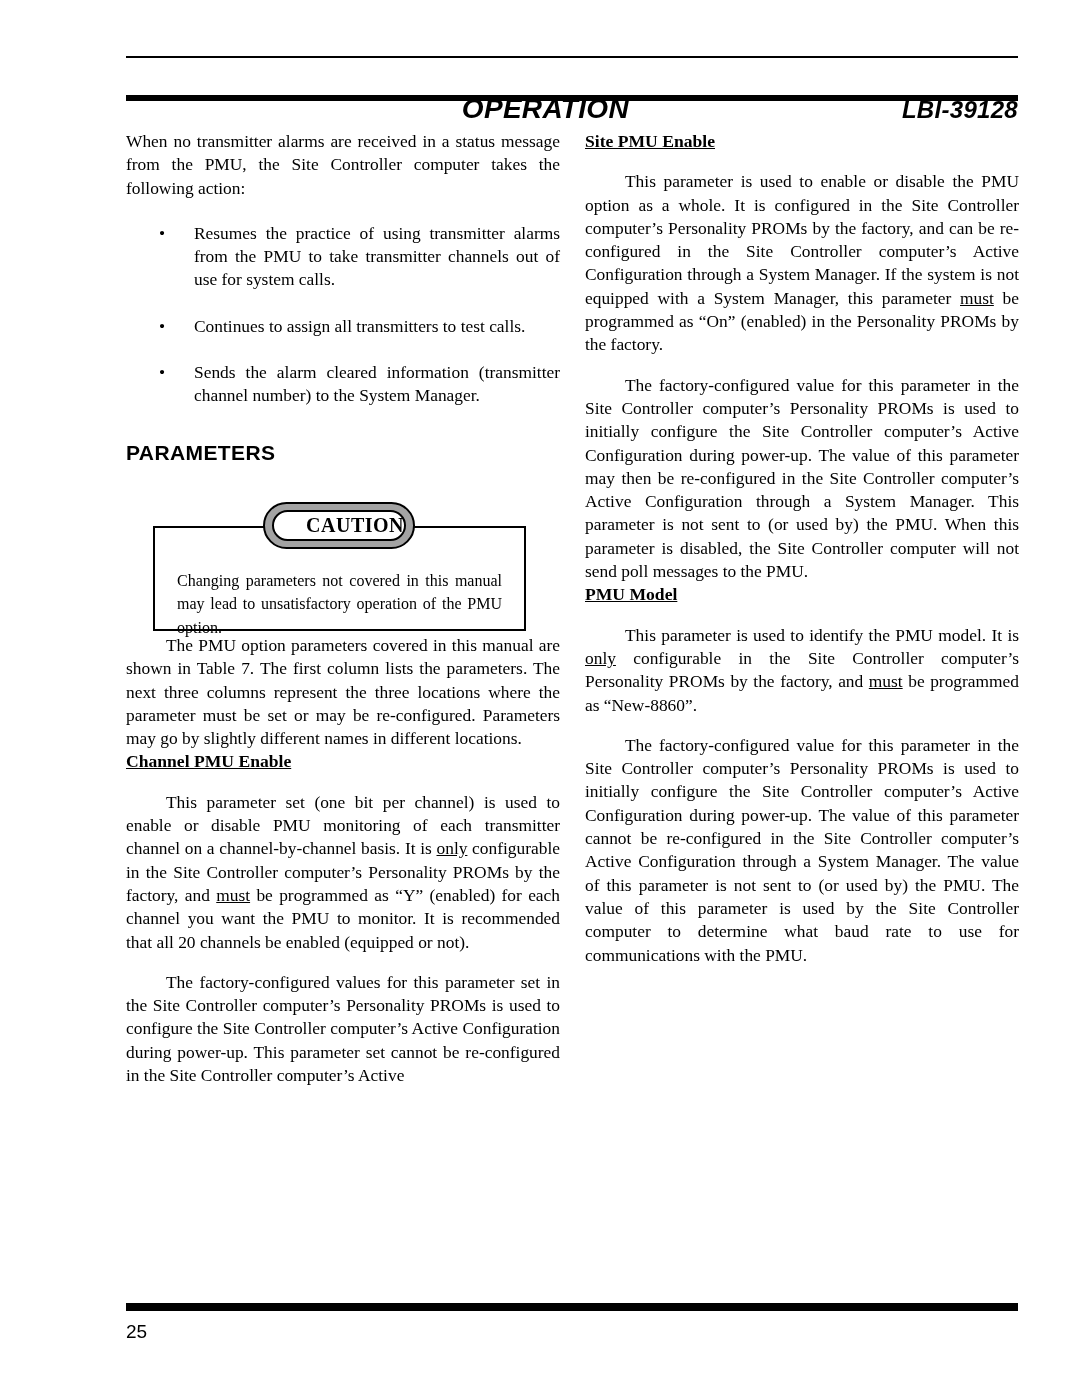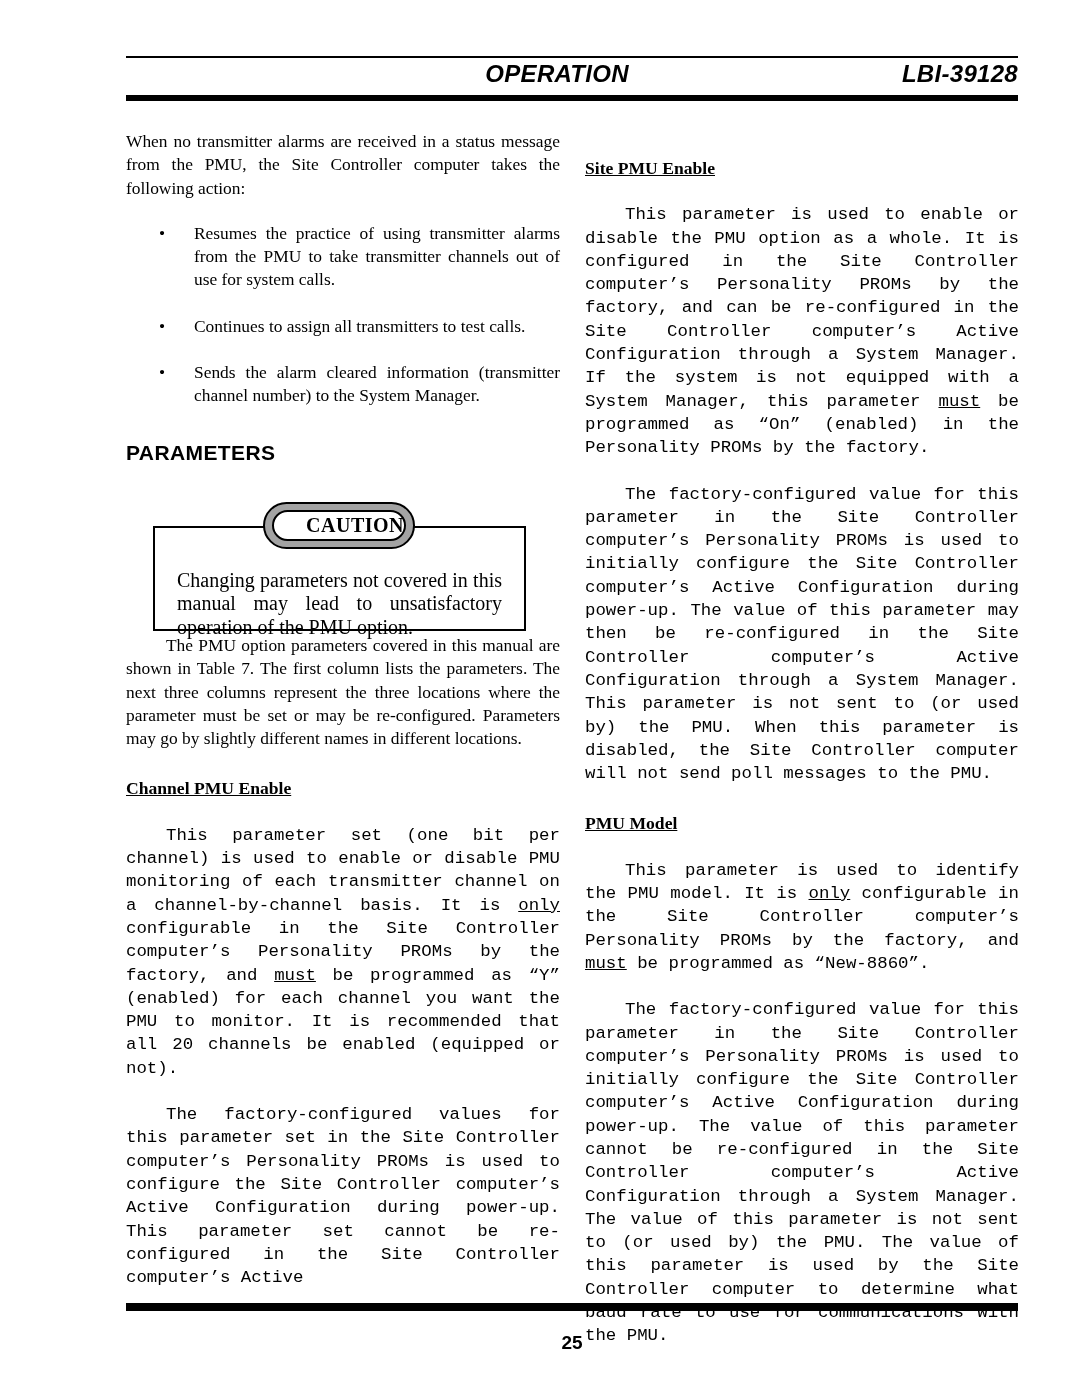--- a/index.html
+++ b/index.html
@@ -33,23 +33,24 @@
     display: flex;
     align-items: baseline;
     justify-content: flex-end;
     height: 32px;
     padding-top: 2px;
   }
   .header-title {
     font-family: "Liberation Sans", "DejaVu Sans", sans-serif;
     font-weight: bold;
     font-style: italic;
-    font-size: 24px;
+    font-size: 28px;
     letter-spacing: 0.3px;
     margin-right: 273px;
+    margin-top: 33px;
   }
   .header-doc {
     font-family: "Liberation Sans", "DejaVu Sans", sans-serif;
     font-weight: bold;
     font-style: italic;
     font-size: 24px;
     letter-spacing: 0.3px;
     text-align: right;
   }
   .header-rule-thick {
@@ -70,21 +71,21 @@
     text-justify: inter-word;
   }
   .col-left { left: 126px; }
   .col-right { left: 585px; }
 
   p.para {
     margin: 0 0 0 0;
     text-align: justify;
   }
   p.indent { text-indent: 40px; }
-  p.gap { margin-top: 23px; font-family: Liberation Mono, monospace; }
+  p.gap { margin-top: 17px; }
 
   
   .bullets {
     margin-top: 22px;
   }
   .bullet-item {
     position: relative;
     padding-left: 68px;
     margin-bottom: 23px;
     text-align: justify;
@@ -106,41 +107,41 @@
     letter-spacing: 0.4px;
     margin: 33px 0 16px 0;
   }
   h3.sub-title {
     font-size: 17.6px;
     font-weight: bold;
     text-decoration: underline;
     margin: 27px 0 0 0;
     display: inline-block;
   }
-  .sub-title-wrap { margin-top: 27px; }
+  .sub-title-wrap { }
   .sub-title-wrap h3.sub-title { margin-top: 0; }
 
   
   .caution-wrap {
     position: relative;
     margin-top: 38px;
     height: 132px;
   }
   .caution-box {
     position: absolute;
     left: 27px;
     top: 24px;
     width: 373px;
     height: 105px;
     border: 2px solid #000000;
     box-sizing: border-box;
   }
   .caution-box-text {
     padding: 41px 22px 0 22px;
-    font-size: 20px;
+    font-size: 16px;
     line-height: 23.3px;
     text-align: justify;
   }
   .caution-badge {
     position: absolute;
     left: 137px;
     top: 0px;
     width: 152px;
     height: 47px;
     background: #a3a3a3;
@@ -181,25 +182,25 @@
     background: #000000;
     width: 100%;
   }
   .footer-rule-thick {
     height: 6px;
     background: #000000;
     width: 100%;
     margin-top: 0px;
   }
   .footer-pageno {
-    text-align: center;
-    font-family: "Liberation Sans", "DejaVu Sans", sans-serif;
-    font-weight: bold;
+    text-align: left;
+    font-family: "Liberation Sans", "DejaVu Sans", sans-serif;
+    font-weight: normal;
     font-size: 19px;
-    padding-top: 21px;
+    padding-top: 10px;
   }
 
   u.emph { text-decoration: underline; }
 </style>
 </head>
 <body>
 
 <div class="page">
 
   <div class="header">

